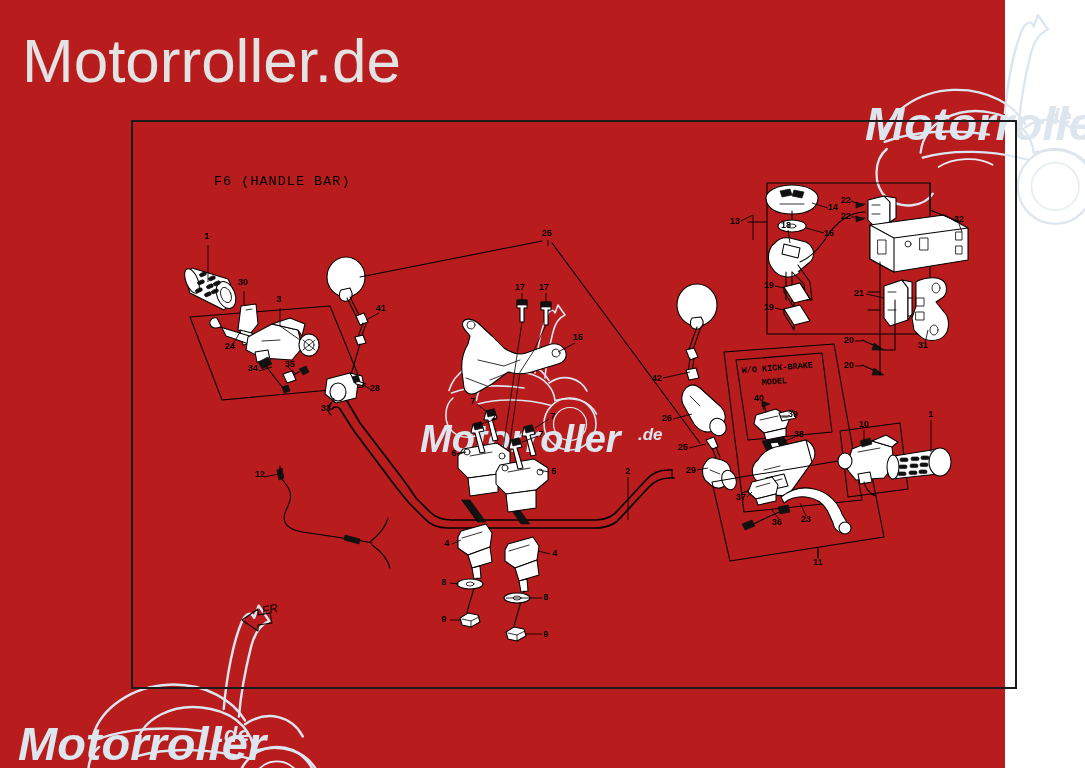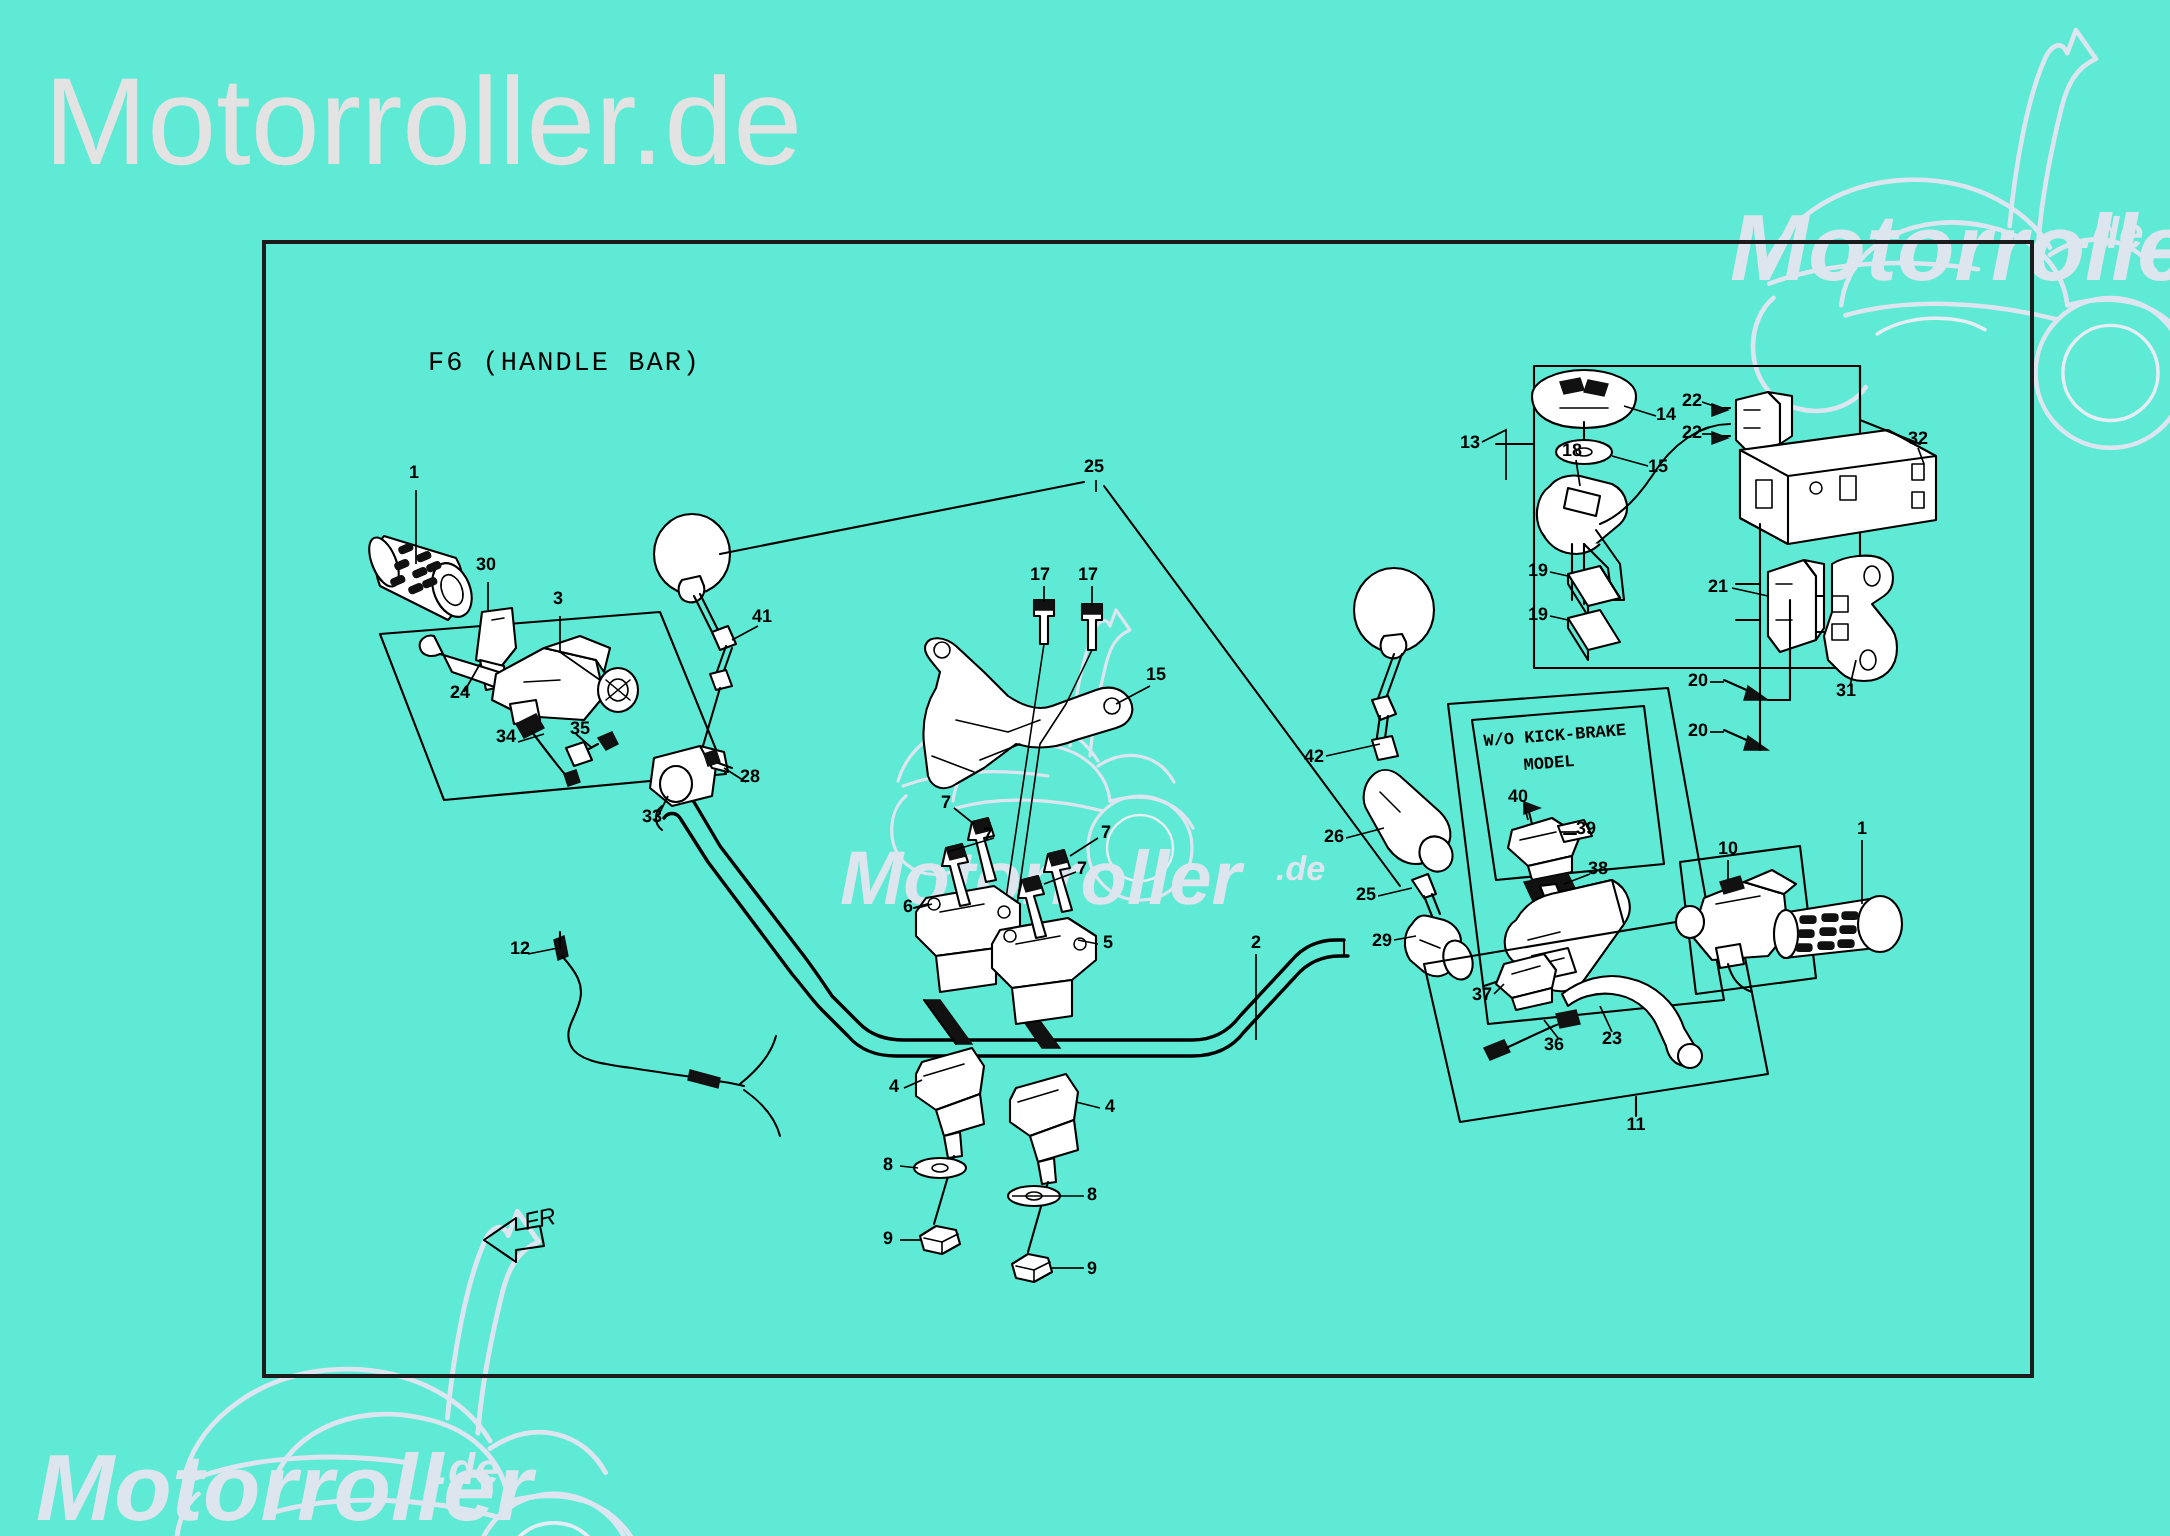--- a/index.html
+++ b/index.html
@@ -1,17 +1,17 @@
 <!DOCTYPE html>
 <html><head>
 <meta charset="utf-8">
 <style>
   html,body{margin:0;padding:0;background:#ffffff;}
   body{width:1085px;height:768px;overflow:hidden;font-family:"Liberation Sans",sans-serif;}
-  #stage{position:relative;width:1085px;height:768px;background:#5eead4;}
+  #stage{position:relative;width:1005px;height:768px;background:#b91c1c;}
   svg.layer{position:absolute;left:0;top:0;width:1085px;height:768px;}
   .wm-text{font-family:"Liberation Sans",sans-serif;fill:#e3e3e3;}
   .wm-text-i{font-family:"Liberation Sans",sans-serif;fill:#dde5ee;font-style:italic;font-weight:bold;}
   .wm-line{fill:none;stroke:#dde6f0;stroke-width:3.2;stroke-linecap:round;stroke-linejoin:round;}
   .wm-line2{fill:none;stroke:#e7edf4;stroke-width:2.4;stroke-linecap:round;stroke-linejoin:round;}
   .frame{fill:none;stroke:#1b1b1b;stroke-width:2;}
   .ln{fill:none;stroke:#000;stroke-width:1.05;stroke-linecap:round;stroke-linejoin:round;}
   .ln-t{fill:none;stroke:#000;stroke-width:0.8;stroke-linecap:round;stroke-linejoin:round;}
   .ln-h{fill:none;stroke:#000;stroke-width:1.7;stroke-linecap:round;stroke-linejoin:round;}
   .fillw{fill:#fff;stroke:#000;stroke-width:1.05;stroke-linejoin:round;}

